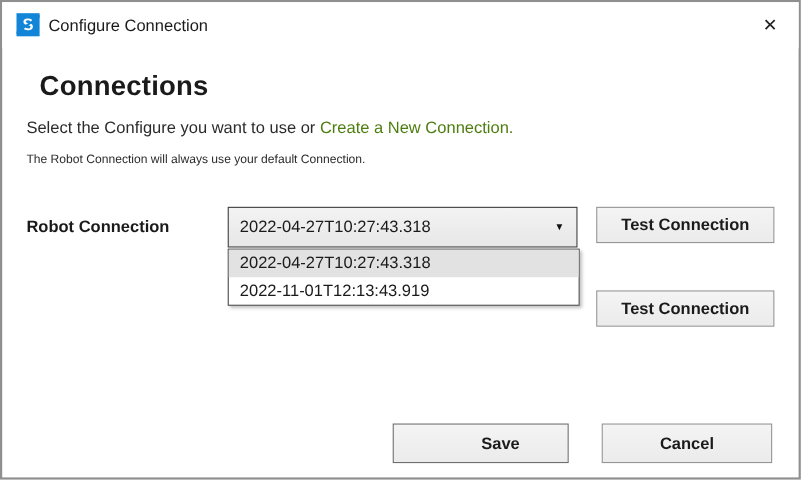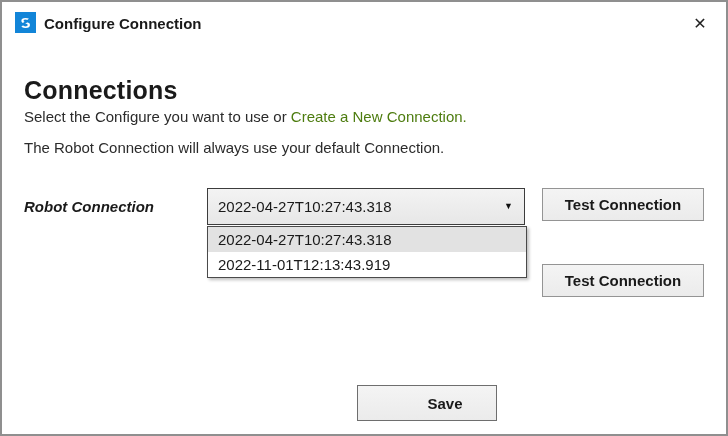--- a/index.html
+++ b/index.html
@@ -44,57 +44,55 @@
     left: -4px; top: 9px;
     width: 30px; height: 2px;
     background: #1285d8;
     transform: rotate(-35deg);
   }
   .title-text {
     position: absolute;
     left: 42px; top: 13px;
     font-size: 15px;
     color: #1a1a1a;
-    font-weight: bold;
   }
   .close-btn {
     position: absolute;
     right: 12px; top: 8px;
     width: 28px; height: 28px;
     background: transparent;
     border: none;
     font-size: 16px;
     color: #222;
     text-align: center;
     line-height: 28px;
     cursor: pointer;
   }
 
   
   .heading {
     position: absolute;
-    left: 22px; top: 62px;
+    left: 34px; top: 62px;
     font-size: 25px;
     font-weight: bold;
     color: #1a1a1a;
     letter-spacing: 0.2px;
-    margin-top: 12px;
   }
   .para1 { position: absolute; left: 22px; top: 106px; font-size: 15px; color: #2b2b2b; }
-  .para2 { position: absolute; left: 22px; top: 137px; font-size: 15px; color: #2b2b2b; }
+  .para2 { position: absolute; left: 22px; top: 137px; font-size: 11px; color: #2b2b2b; }
   .link { color: #4d7c0f; text-decoration: none; cursor: pointer; }
 
   .field-label {
     position: absolute;
     left: 22px;
     font-size: 15px;
     font-weight: bold;
     color: #1a1a1a;
   }
-  .robot-label  { top: 196px; font-style: italic; }
+  .robot-label  { top: 196px; }
   .design-label { top: 269px; }
 
   
   .combobox {
     position: absolute;
     left: 205px; top: 186px;
     width: 318px; height: 37px;
     background: linear-gradient(#f3f3f3, #e7e7e7);
     border: 1px solid #3c3c3c;
     cursor: pointer;
@@ -141,21 +139,21 @@
     background: linear-gradient(#f4f4f4, #ebebeb);
     border: 1px solid #949494;
     font-family: "Liberation Sans", sans-serif;
     font-size: 15px;
     color: #1a1a1a;
     cursor: pointer;
     font-weight: bold;
   }
   .test-btn-1 { left: 540px; top: 186px; width: 162px; height: 33px; }
   .test-btn-2 { left: 540px; top: 262px; width: 162px; height: 33px; }
-  .save-btn   { left: 355px; top: 383px; width: 140px; height: 36px; border-color: #6e6e6e; padding-left: 36px; }
+  .save-btn   { left: 355px; top: 383px; width: 160px; height: 36px; border-color: #6e6e6e; padding-left: 36px; }
   .cancel-btn { left: 545px; top: 383px; width: 155px; height: 36px; }
 </style>
 </head>
 <body>
 
 <div class="window">
 
   <div class="titlebar">
     <div class="app-icon">S</div>
     <div class="title-text">Configure Connection</div>
@@ -181,14 +179,15 @@
 
   <div class="dropdown-list">
     <div class="dropdown-item highlighted">2022-04-27T10:27:43.318</div>
     <div class="dropdown-item">2022-11-01T12:13:43.919</div>
   </div>
 
 
   <button class="btn test-btn-2">Test Connection</button>
 
   <button class="btn save-btn">Save</button>
+  <button class="btn cancel-btn">Cancel</button>
 
 </div>
 
 </body></html>

